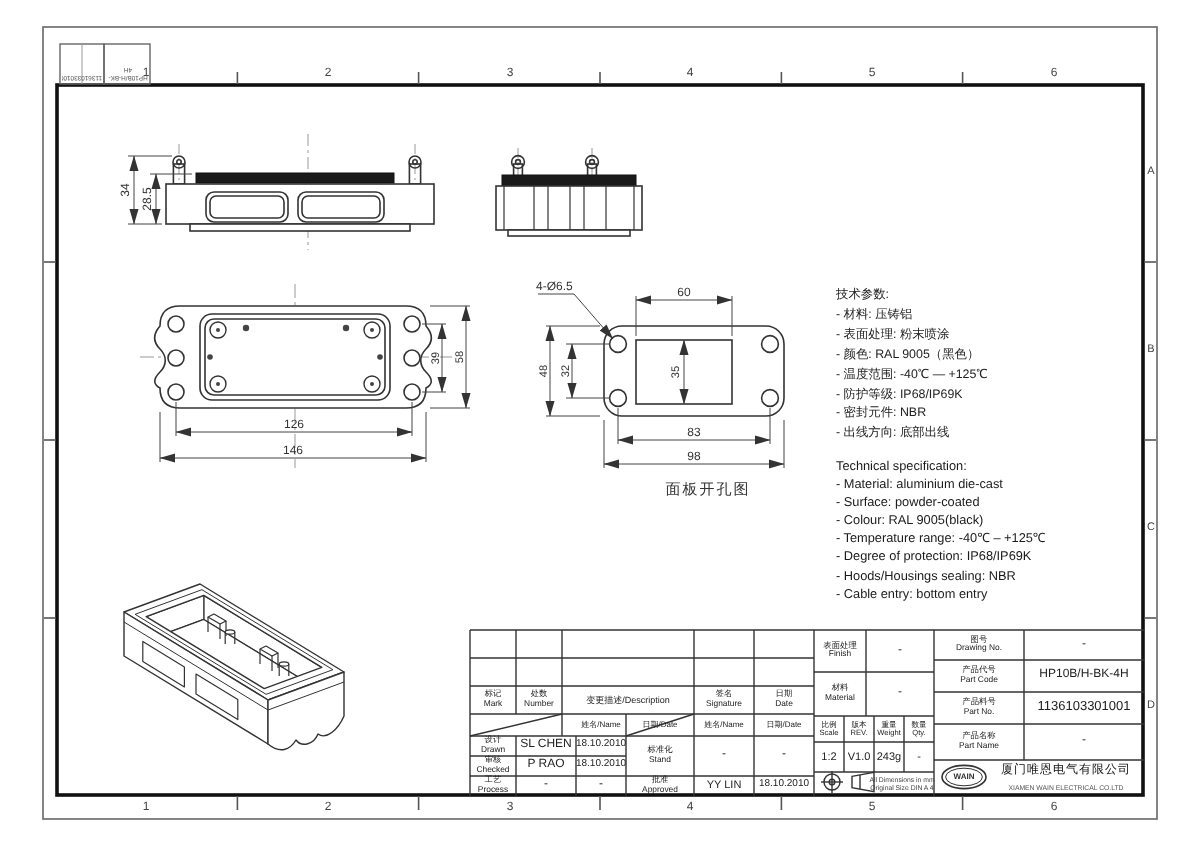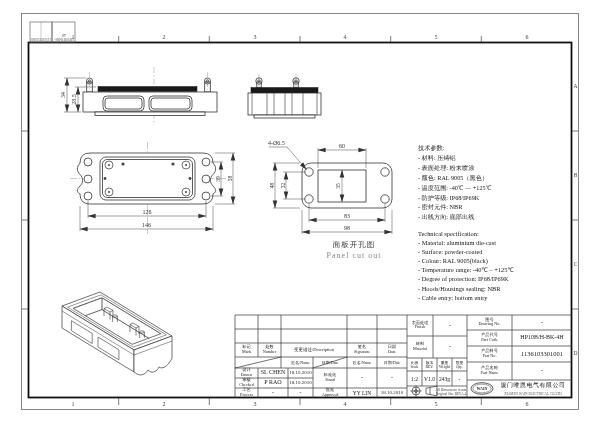--- a/index.html
+++ b/index.html
@@ -1,17 +1,17 @@
 <!DOCTYPE html>
 <html><head>
 <meta charset="utf-8">
 <style>
   html,body{margin:0;padding:0;background:#fff;}
   #sheet{position:relative;width:600px;height:424px;background:#fff;overflow:hidden;
-         font-family:Liberation Serif, serif;color:#222;}
+         font-family:Liberation Sans, sans-serif;color:#222;}
   #sheet svg{position:absolute;overflow:visible;}
   .abs{position:absolute;}
   .ct{position:absolute;transform:translate(-50%,-50%);white-space:pre-line;text-align:center;line-height:1.18;color:#222;}
   .zone{position:absolute;transform:translate(-50%,-50%);font-size:6px;color:#444;}
   .lbl{font-size:4.2px;}
   .val6{font-size:6px;}
   .val55{font-size:5.5px;}
   .val5{font-size:5px;}
   .notes{position:absolute;font-size:6.2px;line-height:9.9px;color:#222;white-space:nowrap;}
   .notes-en{position:absolute;font-size:6.4px;line-height:9.1px;color:#1a1a1a;white-space:nowrap;}
@@ -286,21 +286,20 @@
     <text font-size="6" fill="#333" text-anchor="middle" x="87" y="18">60</text>
     <text font-size="5.5" fill="#333" text-anchor="middle" transform="rotate(-90 18.5 55.5)" x="18.5" y="55.5">48</text>
     <text font-size="5.5" fill="#333" text-anchor="middle" transform="rotate(-90 29.5 55.5)" x="29.5" y="55.5">32</text>
     <text font-size="5.5" fill="#333" text-anchor="middle" transform="rotate(-90 84.5 56)" x="84.5" y="56">35</text>
     <text font-size="6" fill="#333" text-anchor="middle" x="92" y="88">83</text>
     <text font-size="6" fill="#333" text-anchor="middle" x="92" y="100">98</text>
   </svg>
 
   <div class="abs" style="left:289px;top:240px;width:130px;text-align:center;">
     <div style="font-size:7.5px;letter-spacing:1px;color:#333;">面板开孔图</div>
-    <div style="font-size:8px;letter-spacing:1px;color:#888;margin-top:1px;">Panel cut out</div>
   </div>
 
   <svg style="left:45px;top:275px;" width="195" height="135" viewBox="0 0 195 135">
     <g stroke="#333" stroke-width="0.7" fill="#fff" stroke-linejoin="round">
 
       <polygon points="56.9,22.7 115.9,58.7 115.9,70.7 56.9,34.7" stroke-width="0.6"></polygon>
       <polygon points="56.9,22.7 28.1,33.3 28.1,45.3 56.9,34.7" stroke-width="0.6"></polygon>
       <polygon points="56.9,34.7 115.9,70.7 87.1,81.3 28.1,45.3" stroke-width="0.6"></polygon>
 
       <g stroke-width="0.6">

